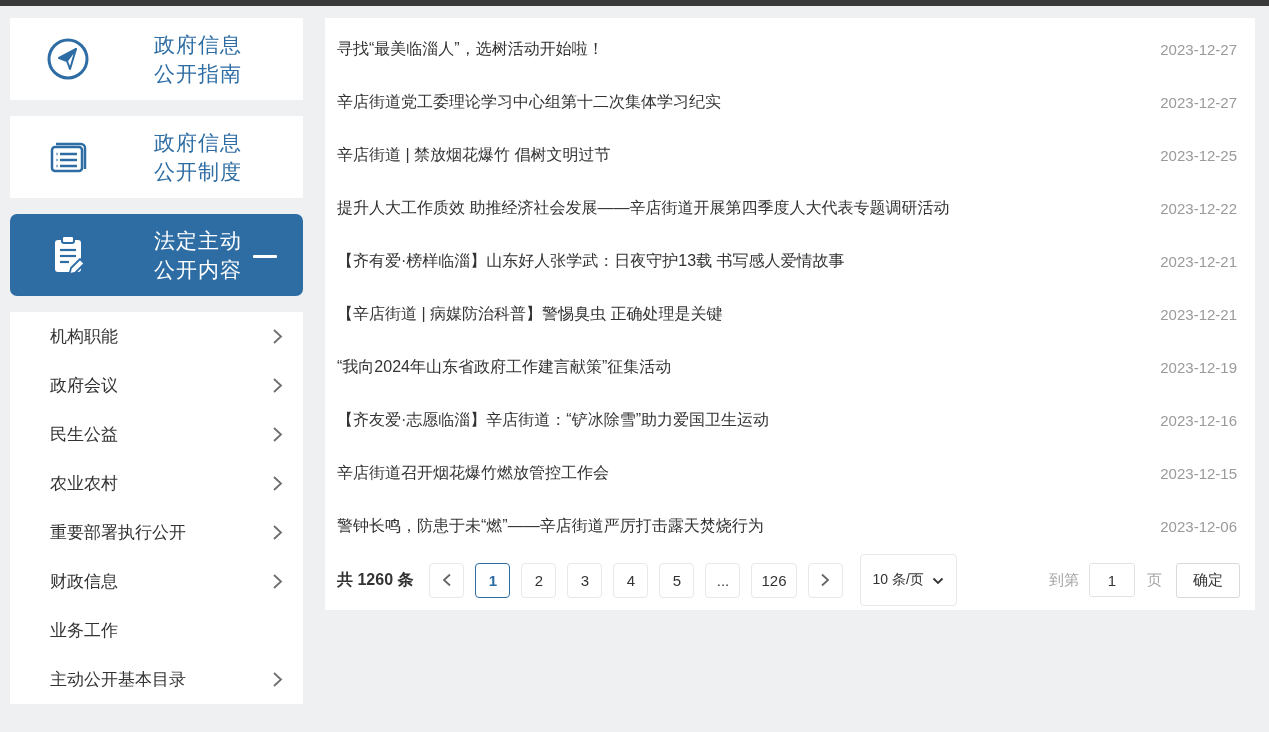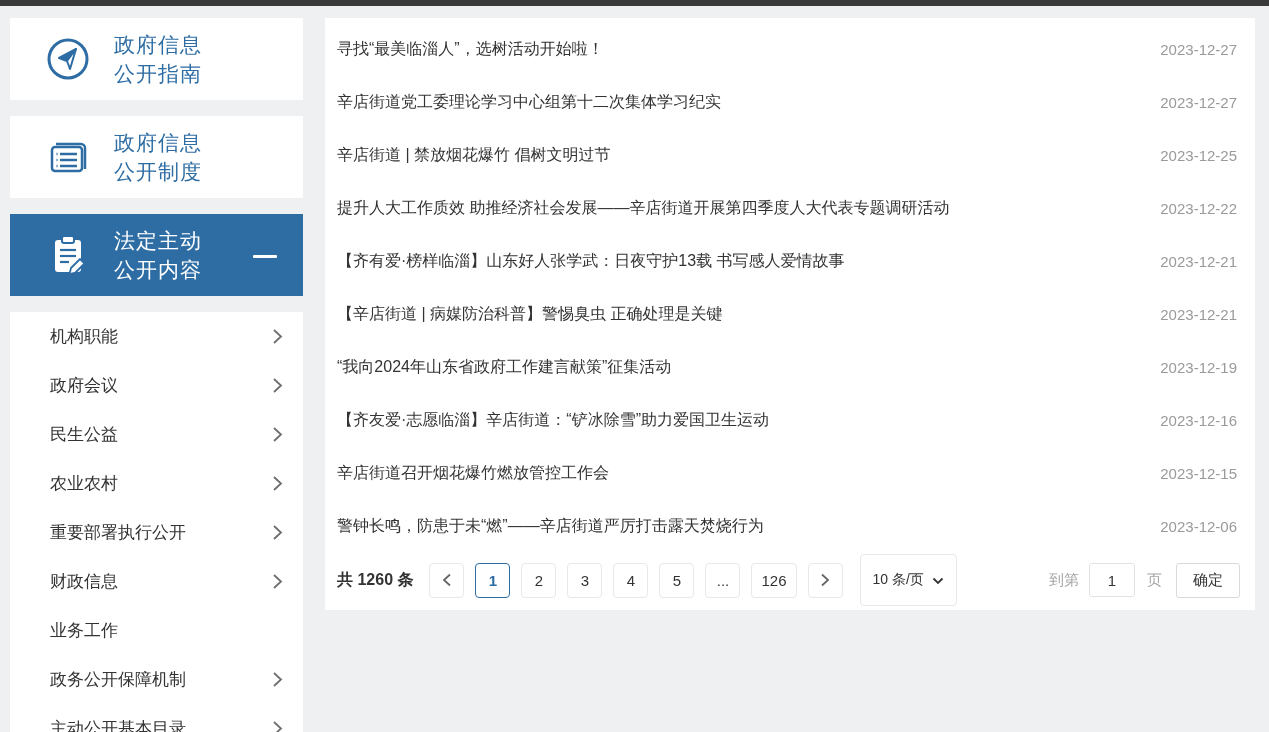--- a/index.html
+++ b/index.html
@@ -13,28 +13,28 @@
   .top-bar {
     position:absolute; top:0; left:0;
     width:1269px; height:6px; background:#3a3a3a;
   }
 
   
   .sidebar { position:absolute; left:10px; top:18px; width:293px; }
   .quick-card {
     height:82px; background:#ffffff; margin-bottom:16px;
     display:flex; align-items:center; padding-left:34px;
-    cursor:pointer; position:relative;
+    cursor:pointer; position:relative;gap:40px;
   }
   .quick-card .card-icon { width:48px; height:48px; flex:0 0 48px; display:flex; align-items:center; justify-content:center; }
   .quick-card .card-label {
     margin-left:22px; display:flex; flex-direction:column;
     font-size:21px; line-height:29px; color:#2e6da4; letter-spacing:1px;
   }
-  .quick-card.active { background:#2e6da4; }
+  .quick-card.active { background:#2e6da4;border-radius:7px; }
   .quick-card.active .card-label { color:#ffffff; }
   .collapse-minus {
     position:absolute; right:26px; top:50%; margin-top:0px;
     width:24px; height:3px; background:#ffffff; border-radius:1px;
   }
   .menu { background:#ffffff; }
   .menu-item {
     height:49px; display:flex; align-items:center; justify-content:space-between;
     padding:0 20px 0 40px; cursor:pointer;
   }
@@ -192,28 +192,20 @@
           <svg width="11" height="17" viewBox="0 0 11 17">
             <polyline points="2,2 9,8.5 2,15" fill="none" stroke="#6e6e6e" stroke-width="1.8"></polyline>
           </svg>
         </span>
       </div>
       <div class="menu-item">
         <span class="menu-label">业务工作</span>
 
       </div>
       <div class="menu-item">
-        <span class="menu-label">政务公开保障机制</span>
-        <span class="arrow">
-          <svg width="11" height="17" viewBox="0 0 11 17">
-            <polyline points="2,2 9,8.5 2,15" fill="none" stroke="#6e6e6e" stroke-width="1.8"></polyline>
-          </svg>
-        </span>
-      </div>
-      <div class="menu-item">
         <span class="menu-label">主动公开基本目录</span>
         <span class="arrow">
           <svg width="11" height="17" viewBox="0 0 11 17">
             <polyline points="2,2 9,8.5 2,15" fill="none" stroke="#6e6e6e" stroke-width="1.8"></polyline>
           </svg>
         </span>
       </div>
     </div>
 </div>
 

